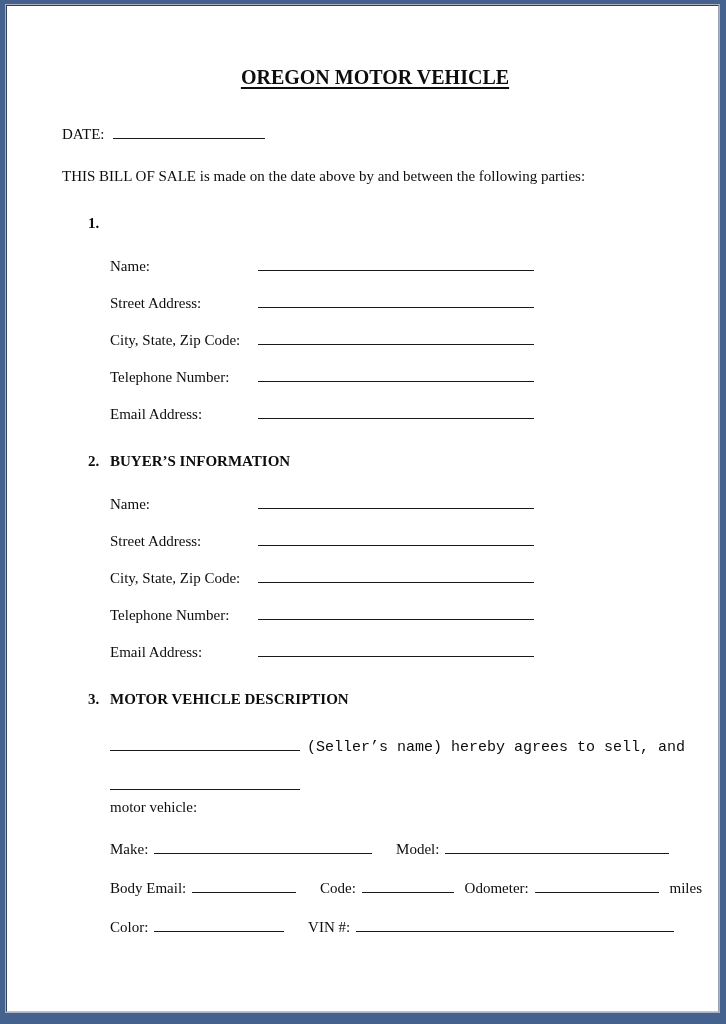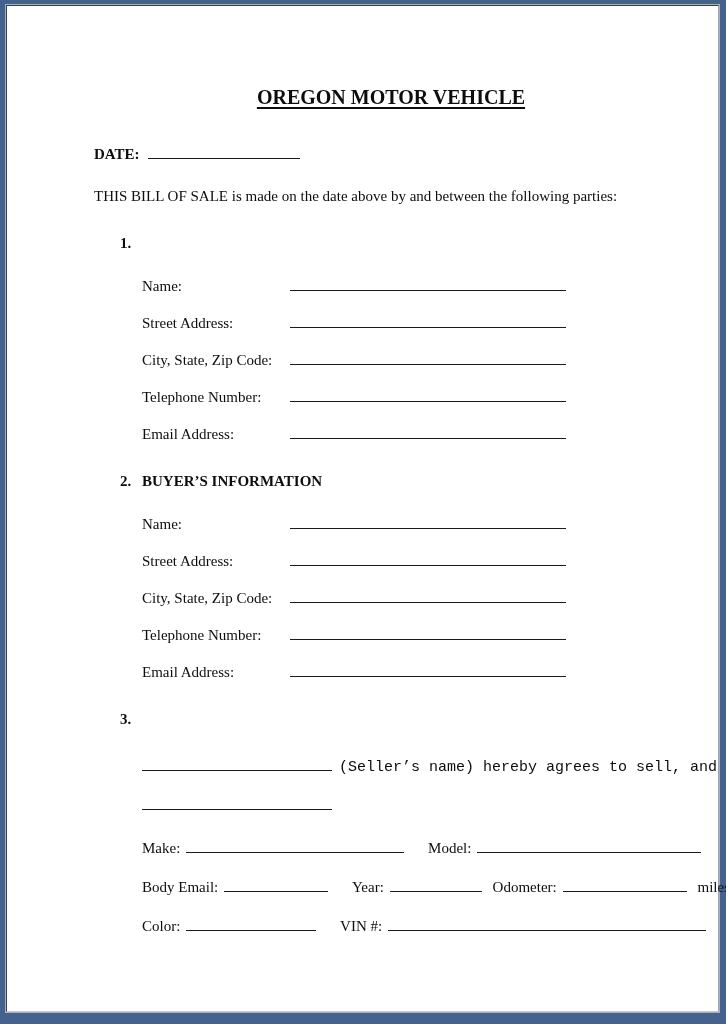--- a/index.html
+++ b/index.html
@@ -14,26 +14,25 @@
     position: absolute;
     top: 5px; left: 6px; right: 7px; bottom: 12px;
     background: #ffffff;
     border-top: 1px solid #2c3e62;
     border-left: 1px solid #2c3e62;
     border-right: 1px solid #9aa3b5;
     border-bottom: 1px solid #c3c7d0;
     box-shadow: 0 0 0 1px #aab2c2;
   }
   .content {
-    padding: 78px 30px 0 55px;
+    padding: 58px 30px 0 55px;
     font-size: 15px;
     line-height: 21px;
-    margin-left: 32px;
   }
-  .b { font-weight: bold; }
+  .b { font-weight: normal; }
   .title { text-align: center; font-size: 20px; line-height: 26px; font-weight: bold; }
   .title-line { text-decoration: underline; text-underline-offset: 3px; }
   .blank {
     display: inline-block;
     border-bottom: 1px solid #1a1a1a;
     height: 15px;
     vertical-align: baseline;
   }
   .date-row { margin-top: 34px; }
   .date-row .blank { width: 152px; margin-left: 8px; }
@@ -41,21 +40,21 @@
   .section { margin-top: 14px; }
   .sec-head { display: flex; margin-top: 26px; font-weight: bold; }
   .sec-num { width: 22px; margin-left: 26px; }
   .fields { margin-top: 22px; }
   .field-row { margin-left: 48px; margin-bottom: 16px; line-height: 21px; }
   .flabel { display: inline-block; width: 148px; vertical-align: baseline; }
   .fline { width: 276px; }
   .clause { margin-left: 48px; margin-top: 17px; width: 590px; font-family: Liberation Mono, monospace; }
   .clause .blank { width: 190px; margin-right: 7px; }
   .clause-cont { margin-left: 48px; }
-  .vrow { margin-left: 48px; margin-top: 17px; line-height: 22px; white-space: nowrap; text-align: right; }
+  .vrow { margin-left: 48px; margin-top: 17px; line-height: 22px; white-space: nowrap; }
   .vrow .blank { margin-left: 6px; }
   .w-make { width: 218px; }
   .w-model { width: 224px; }
   .w-body { width: 104px; }
   .w-year { width: 92px; }
   .w-odo { width: 124px; }
   .w-color { width: 130px; }
   .w-vin { width: 318px; }
   .ml { margin-left: 20px; }
   .ms { margin-left: 7px; }
@@ -119,38 +118,40 @@
         </div>
         <div class="field-row">
           <span class="flabel">Email Address:</span><span class="blank fline"></span>
         </div>
       </div>
     </div>
 
     <div class="section">
       <div class="sec-head">
         <span class="sec-num">3.</span>
+        <span>MOTOR VEHICLE DESCRIPTION</span>
       </div>
 
       <p class="clause" style="margin-top:26px">
         <span class="blank"></span><span>(Seller’s name) hereby agrees to sell, and</span>
       </p>
 
       <p class="clause">
         <span class="blank"></span>
       </p>
+      <div class="clause-cont">motor vehicle:</div>
 
       <div class="vrow" style="margin-top:20px">
         <span>Make:</span><span class="blank w-make"></span>
         <span class="ml">Model:</span><span class="blank w-model"></span>
       </div>
 
       <div class="vrow">
         <span>Body Email:</span><span class="blank w-body"></span>
-        <span class="ml">Year:</span><span class="blank w-year"></span>
+        <span class="ml">Code:</span><span class="blank w-year"></span>
         <span class="ms">Odometer:</span><span class="blank w-odo"></span>
         <span class="ms">miles</span>
       </div>
 
       <div class="vrow">
         <span>Color:</span><span class="blank w-color"></span>
         <span class="ml">VIN #:</span><span class="blank w-vin"></span>
       </div>
     </div>
 

